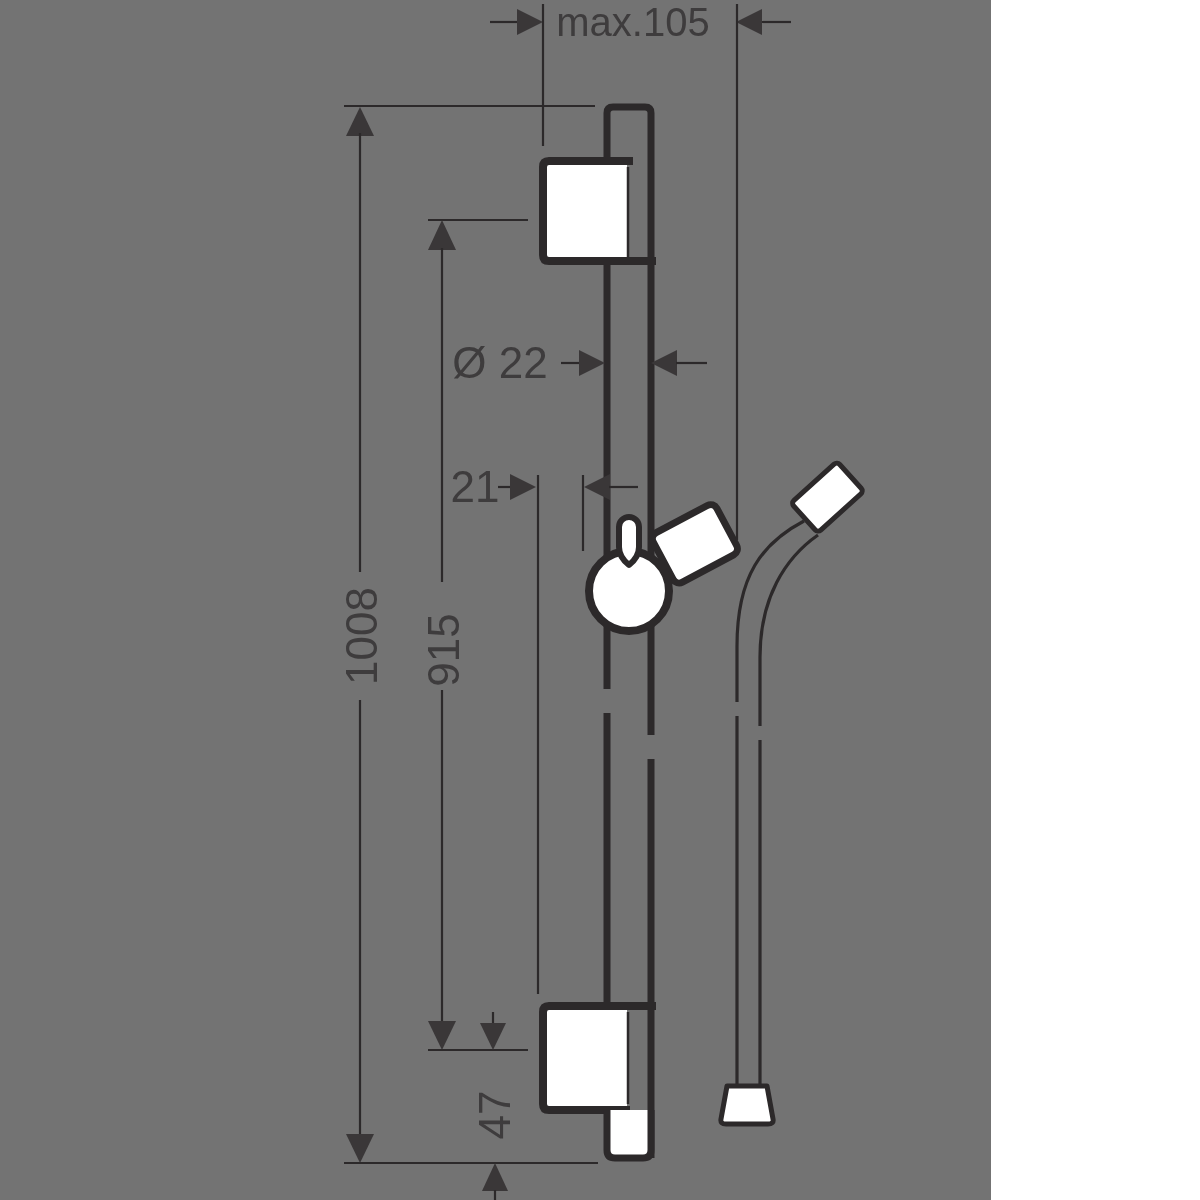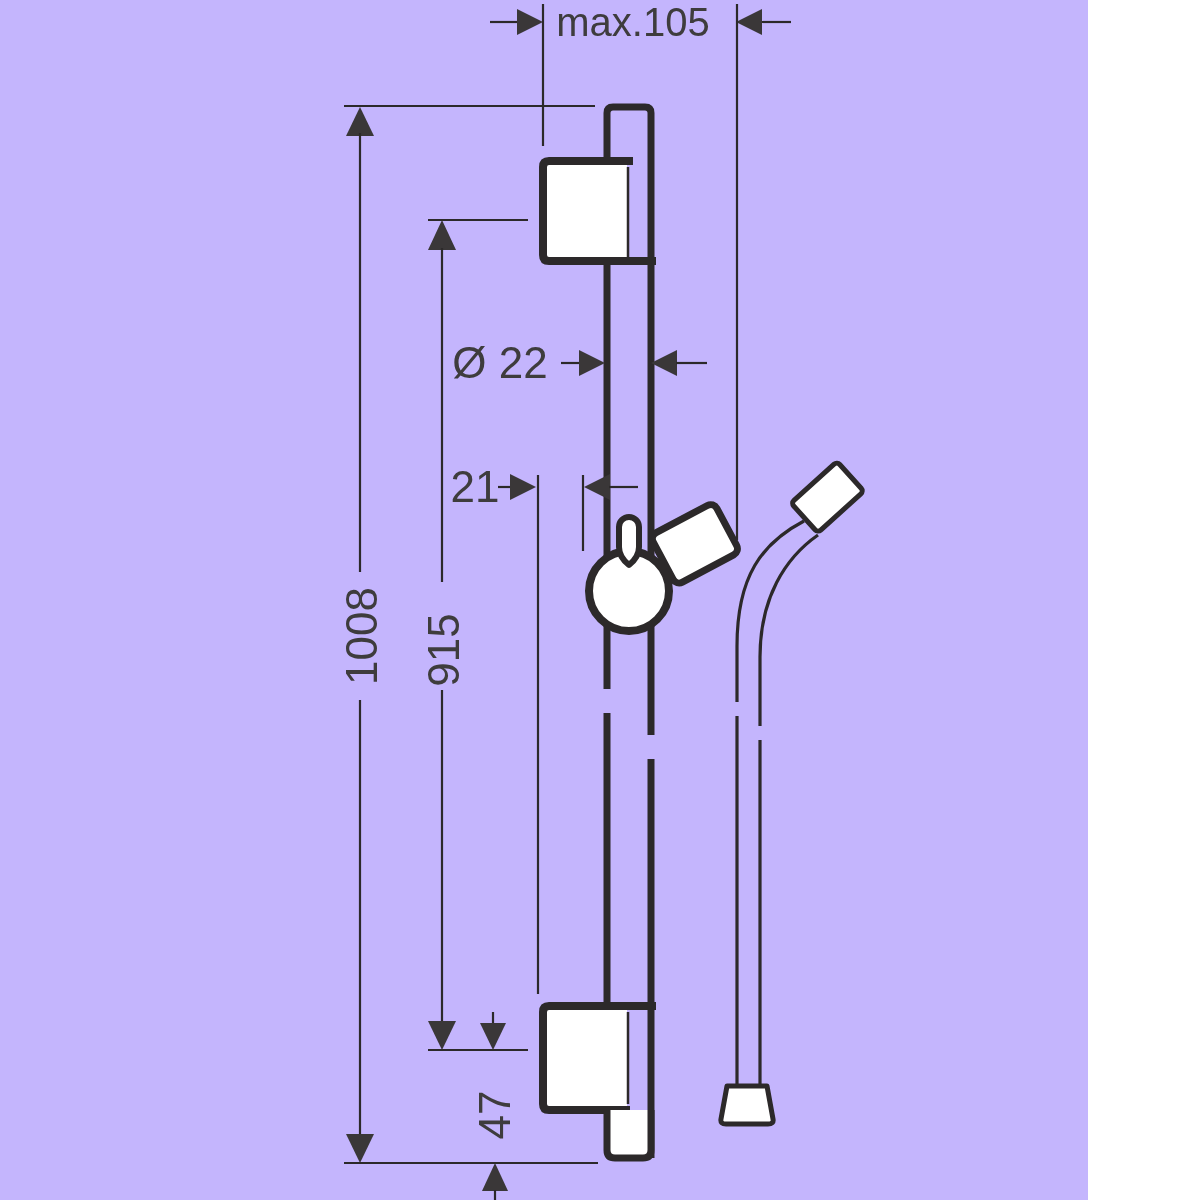--- a/index.html
+++ b/index.html
@@ -1,16 +1,16 @@
 <!DOCTYPE html>
 <html><head>
 <meta charset="utf-8">
 <style>
   html,body{margin:0;padding:0;background:#ffffff;width:1200px;height:1200px;overflow:hidden;}
-  #stage{position:relative;width:1088px;height:1200px;background:#c4b5fd;}
+  #stage{position:relative;width:991px;height:1200px;background:#737373;}
   svg{position:absolute;left:0;top:0;}
   .thin   {stroke:#2c292a;stroke-width:2.2;fill:none;}
   .face   {stroke:#2c292a;stroke-width:2.5;fill:none;}
   .bar    {stroke:#2c292a;stroke-width:7;fill:none;stroke-linecap:butt;}
   .bracket{stroke:#2c292a;stroke-width:8;fill:none;stroke-linejoin:round;}
   .fillw  {fill:#ffffff;stroke:none;}
   .partw  {stroke:#2c292a;stroke-width:7;fill:#ffffff;stroke-linejoin:round;}
   .pin    {stroke:#2c292a;stroke-width:6;fill:#ffffff;stroke-linejoin:round;}
   .hose   {stroke:#2c292a;stroke-width:3.2;fill:none;}
   .fit    {stroke:#2c292a;stroke-width:5;fill:#ffffff;stroke-linejoin:round;}

